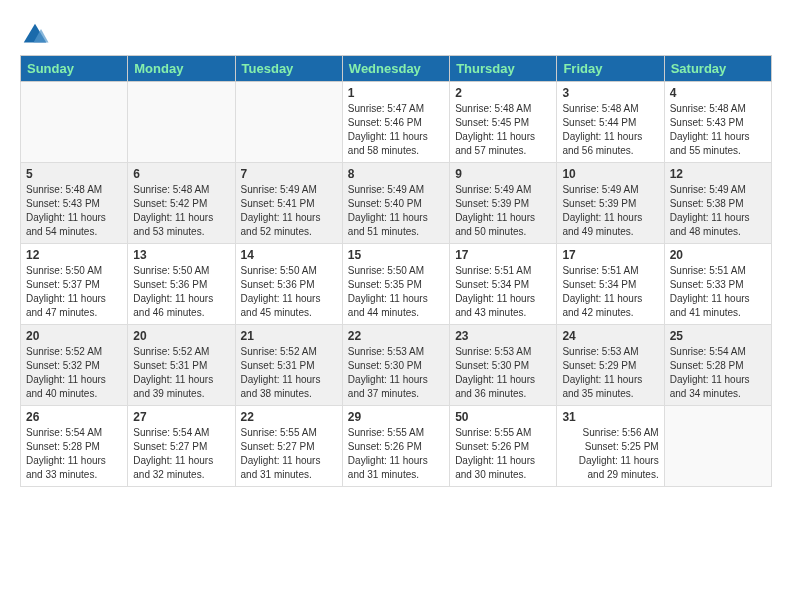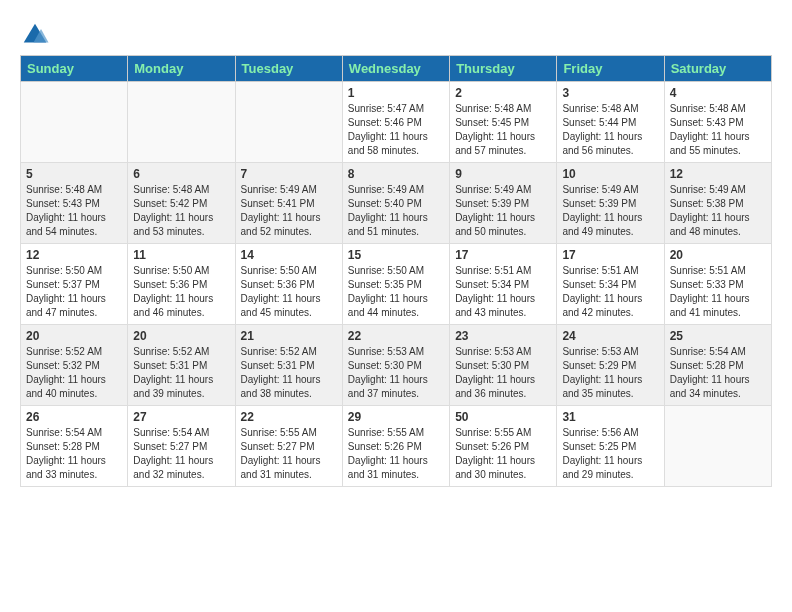--- a/index.html
+++ b/index.html
@@ -216,21 +216,21 @@
       </tr>
       <tr class="row-white">
         <td>
           <div class="day-num">12</div>
           <div class="day-info" style="white-space: pre-line;">Sunrise: 5:50 AM
 Sunset: 5:37 PM
 Daylight: 11 hours
 and 47 minutes.</div>
         </td>
         <td>
-          <div class="day-num">11</div>
+          <div class="day-num">13</div>
           <div class="day-info" style="white-space: pre-line;">Sunrise: 5:50 AM
 Sunset: 5:36 PM
 Daylight: 11 hours
 and 46 minutes.</div>
         </td>
         <td>
           <div class="day-num">14</div>
           <div class="day-info" style="white-space: pre-line;">Sunrise: 5:50 AM
 Sunset: 5:36 PM
 Daylight: 11 hours
@@ -347,21 +347,21 @@
         </td>
         <td>
           <div class="day-num">50</div>
           <div class="day-info" style="white-space: pre-line;">Sunrise: 5:55 AM
 Sunset: 5:26 PM
 Daylight: 11 hours
 and 30 minutes.</div>
         </td>
         <td>
           <div class="day-num">31</div>
-          <div class="day-info" style="white-space: pre-line;">Sunrise: 5:56 AM
+          <div class="day-info" style="white-space: pre-line; text-align: right;">Sunrise: 5:56 AM
 Sunset: 5:25 PM
 Daylight: 11 hours
 and 29 minutes.</div>
         </td>
         <td class="empty"></td>
       </tr>
     </tbody>
 </table>
 
 </body></html>

